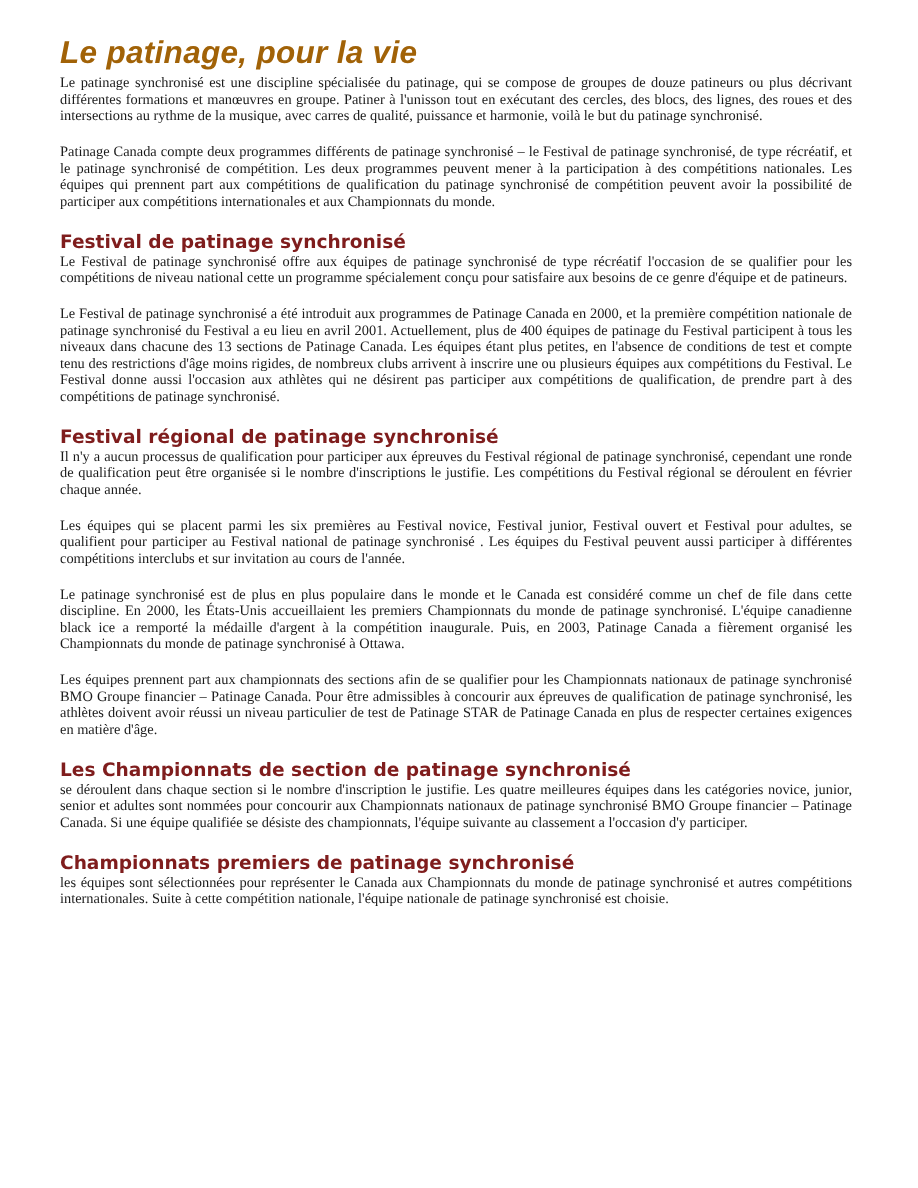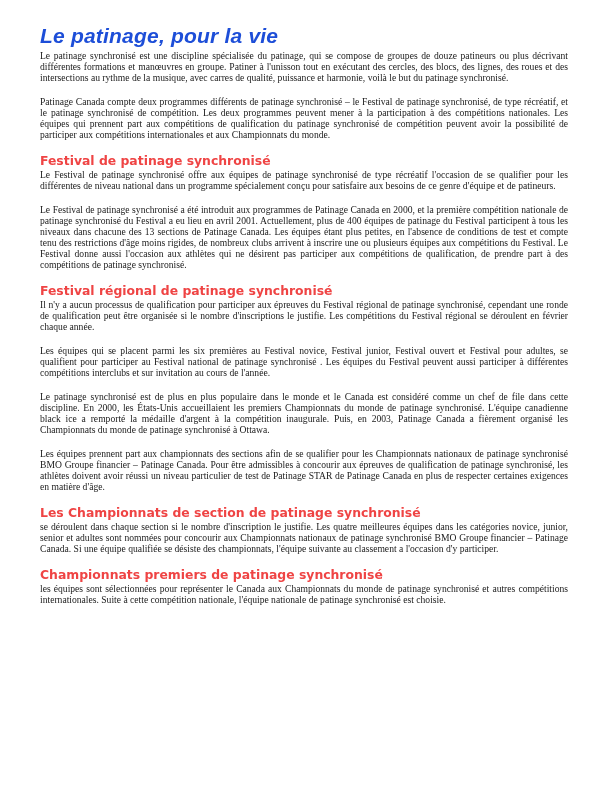--- a/index.html
+++ b/index.html
@@ -18,30 +18,30 @@
       left: 40px;
       top: 24px;
       width: 528px;
       color: #1a1a1a;
     }
     .title {
       font-family: "Liberation Sans", sans-serif;
       font-weight: bold;
       font-style: italic;
       font-size: 21px;
-      color: #1d4ed8;
+      color: #a16207;
       margin: 0 0 2px 0;
       line-height: 24px;
       letter-spacing: 0.2px;
     }
     .section-heading {
       font-family: "DejaVu Sans", sans-serif;
       font-weight: bold;
       font-size: 12.4px;
-      color: #ef4444;
+      color: #7f1d1d;
       margin: 0;
       line-height: 16px;
     }
     .para {
       font-family: "Liberation Serif", serif;
       font-size: 9.6px;
       line-height: 11px;
       text-align: justify;
       margin: 0;
     }
@@ -54,21 +54,21 @@
 <div class="page">
   <h1 class="title">Le patinage, pour la vie</h1>
 
   <p class="para">Le patinage synchronisé est une discipline spécialisée du patinage, qui se compose de groupes de douze patineurs ou plus décrivant différentes formations et manœuvres en groupe. Patiner à l'unisson tout en exécutant des cercles, des blocs, des lignes, des roues et des intersections au rythme de la musique, avec carres de qualité, puissance et harmonie, voilà le but du patinage synchronisé.</p>
   <div class="gap-small"></div>
   <p class="para">Patinage Canada compte deux programmes différents de patinage synchronisé – le Festival de patinage synchronisé, de type récréatif, et le patinage synchronisé de compétition. Les deux programmes peuvent mener à la participation à des compétitions nationales. Les équipes qui prennent part aux compétitions de qualification du patinage synchronisé de compétition peuvent avoir la possibilité de participer aux compétitions internationales et aux Championnats du monde.</p>
   <div class="gap-mid"></div>
 
   <section>
     <h2 class="section-heading">Festival de patinage synchronisé</h2>
-    <p class="para">Le Festival de patinage synchronisé offre aux équipes de patinage synchronisé de type récréatif l'occasion de se qualifier pour les différentes de niveau national dans un programme spécialement conçu pour satisfaire aux besoins de ce genre d'équipe et de patineurs.</p>
+    <p class="para">Le Festival de patinage synchronisé offre aux équipes de patinage synchronisé de type récréatif l'occasion de se qualifier pour les compétitions de niveau national cette un programme spécialement conçu pour satisfaire aux besoins de ce genre d'équipe et de patineurs.</p>
     <div class="gap-small"></div>
     <p class="para">Le Festival de patinage synchronisé a été introduit aux programmes de Patinage Canada en 2000, et la première compétition nationale de patinage synchronisé du Festival a eu lieu en avril 2001. Actuellement, plus de 400 équipes de patinage du Festival participent à tous les niveaux dans chacune des 13 sections de Patinage Canada. Les équipes étant plus petites, en l'absence de conditions de test et compte tenu des restrictions d'âge moins rigides, de nombreux clubs arrivent à inscrire une ou plusieurs équipes aux compétitions du Festival. Le Festival donne aussi l'occasion aux athlètes qui ne désirent pas participer aux compétitions de qualification, de prendre part à des compétitions de patinage synchronisé.</p>
   </section>
   <div class="gap-mid"></div>
 
   <section>
     <h2 class="section-heading">Festival régional de patinage synchronisé</h2>
     <p class="para">Il n'y a aucun processus de qualification pour participer aux épreuves du Festival régional de patinage synchronisé, cependant une ronde de qualification peut être organisée si le nombre d'inscriptions le justifie. Les compétitions du Festival régional se déroulent en février chaque année.</p>
     <div class="gap-small"></div>
     <p class="para">Les équipes qui se placent parmi les six premières au Festival novice, Festival junior, Festival ouvert et Festival pour adultes, se qualifient pour participer au Festival national de patinage synchronisé . Les équipes du Festival peuvent aussi participer à différentes compétitions interclubs et sur invitation au cours de l'année.</p>

